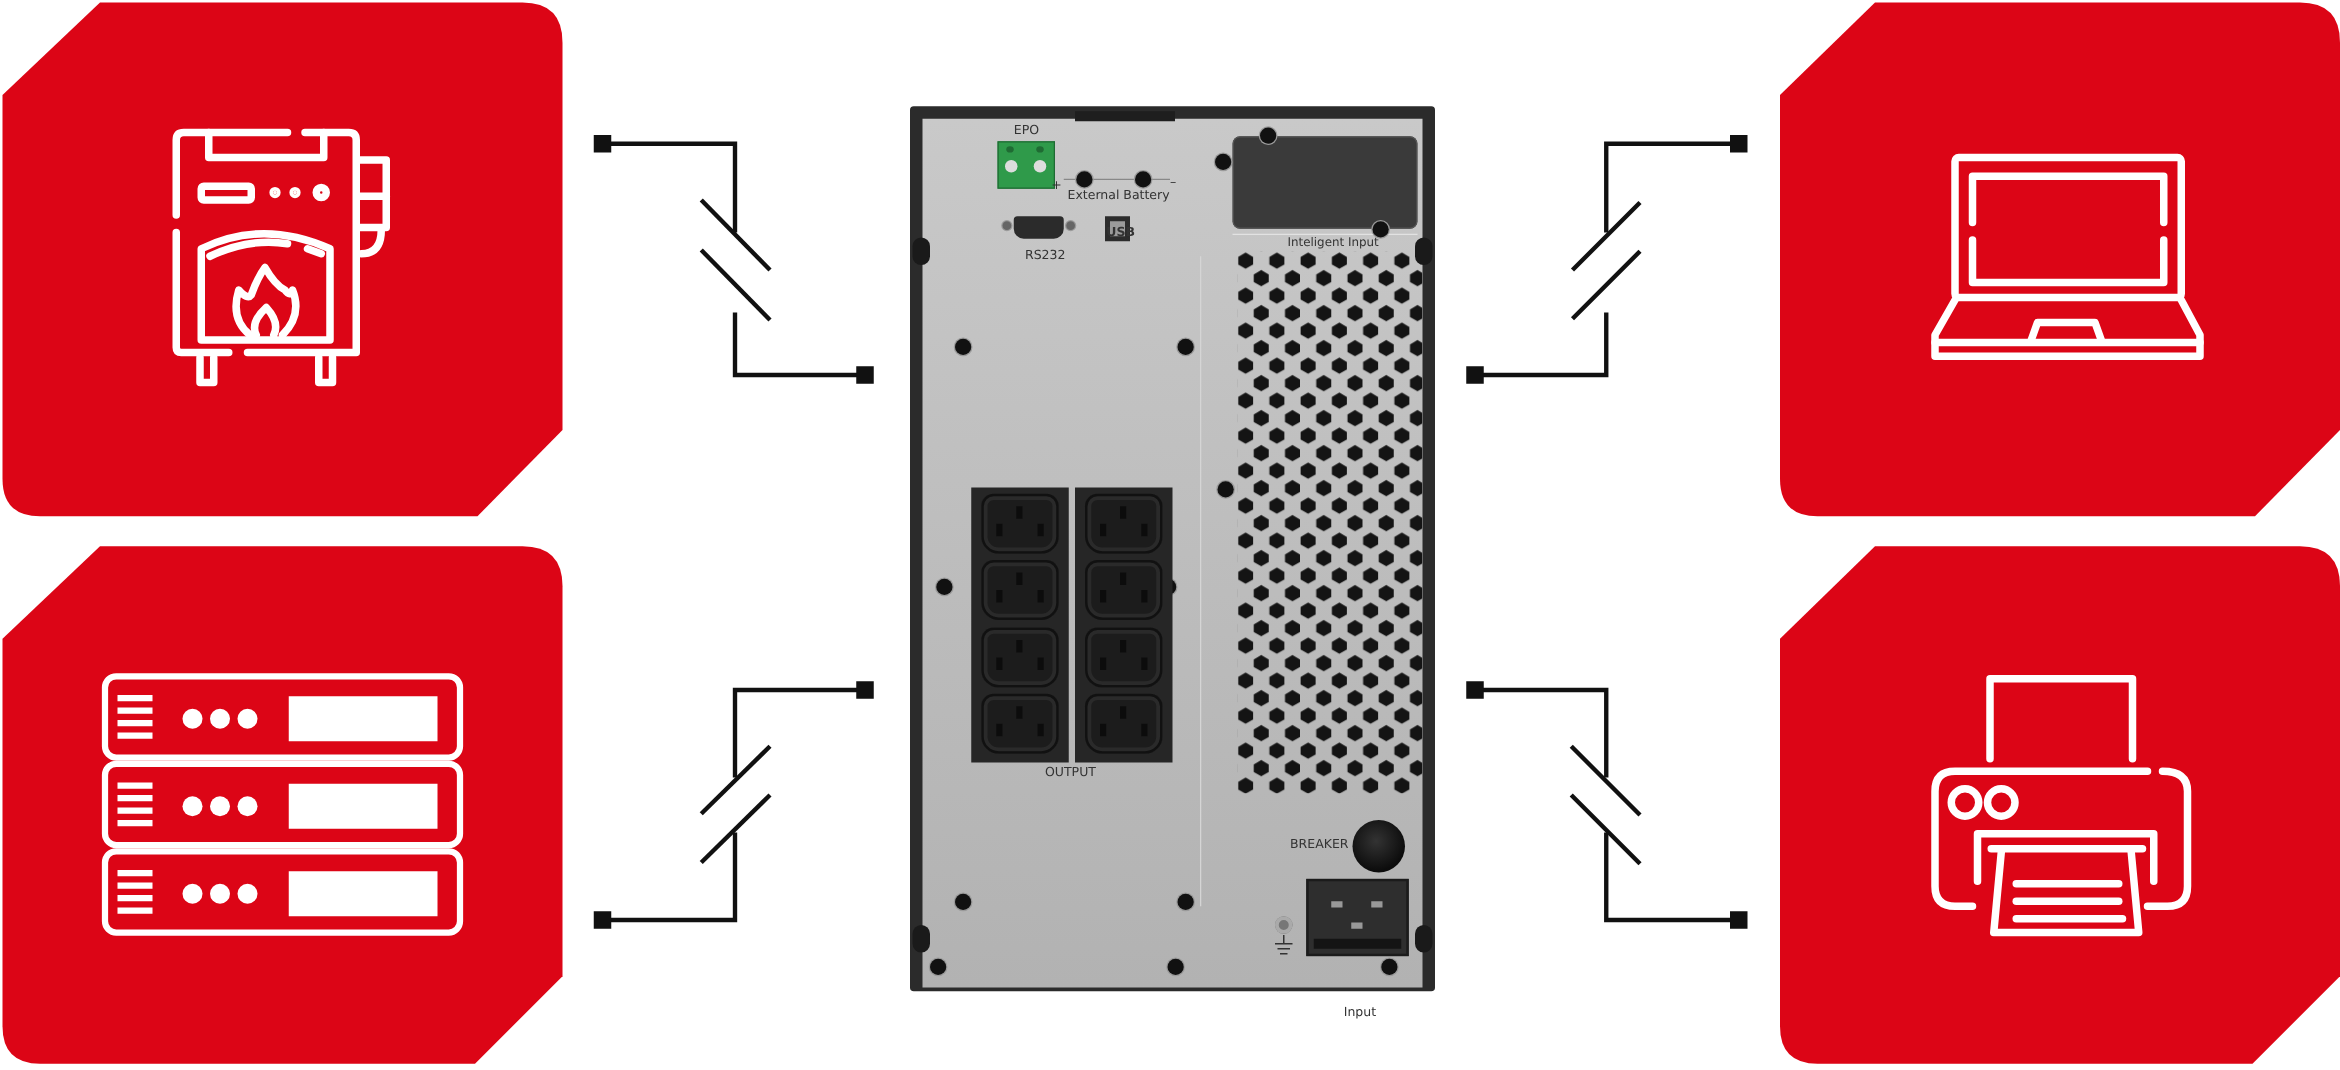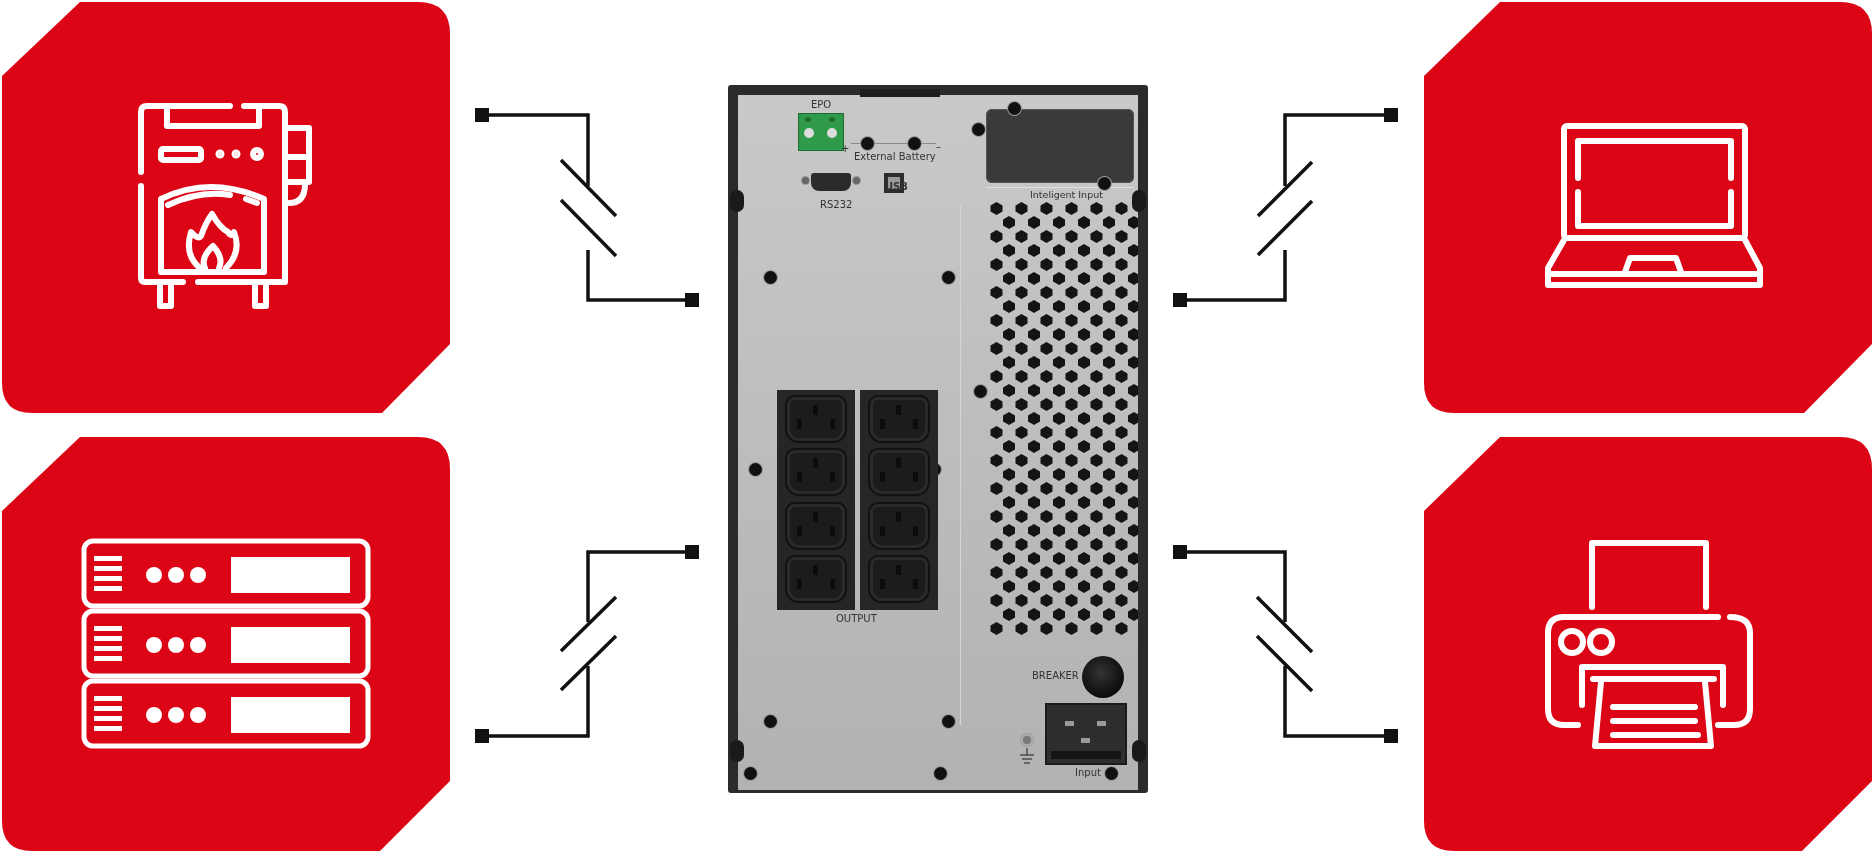--- a/index.html
+++ b/index.html
@@ -271,21 +271,21 @@
 
   <span class="lbl" style="left:304px;top:585px;">BREAKER</span>
   <div class="breaker" style="left:354px;top:571px;"></div>
 
   <div class="inlet" style="left:317px;top:618px;width:82px;height:62px;">
     <div style="position:absolute;left:20px;top:18px;width:9px;height:5px;background:#999;"></div>
     <div style="position:absolute;left:52px;top:18px;width:9px;height:5px;background:#999;"></div>
     <div style="position:absolute;left:36px;top:35px;width:9px;height:5px;background:#999;"></div>
     <div style="position:absolute;left:6px;top:48px;width:70px;height:8px;background:#141414;"></div>
   </div>
-  <span class="lbl" style="left:347px;top:682px;">Input</span>
+  <span class="lbl" style="left:347px;top:720px;">Input</span>
 
   <div class="ground" style="left:292px;top:648px;"></div>
   <svg style="position:absolute;left:291px;top:663px;" width="16" height="18">
     <g stroke="#333" stroke-width="1.2">
         <line x1="8" y1="0" x2="8" y2="7"></line>
         <line x1="1" y1="7" x2="15" y2="7"></line>
         <line x1="3" y1="11" x2="13" y2="11"></line>
         <line x1="5" y1="15" x2="11" y2="15"></line>
       </g>
   </svg>

